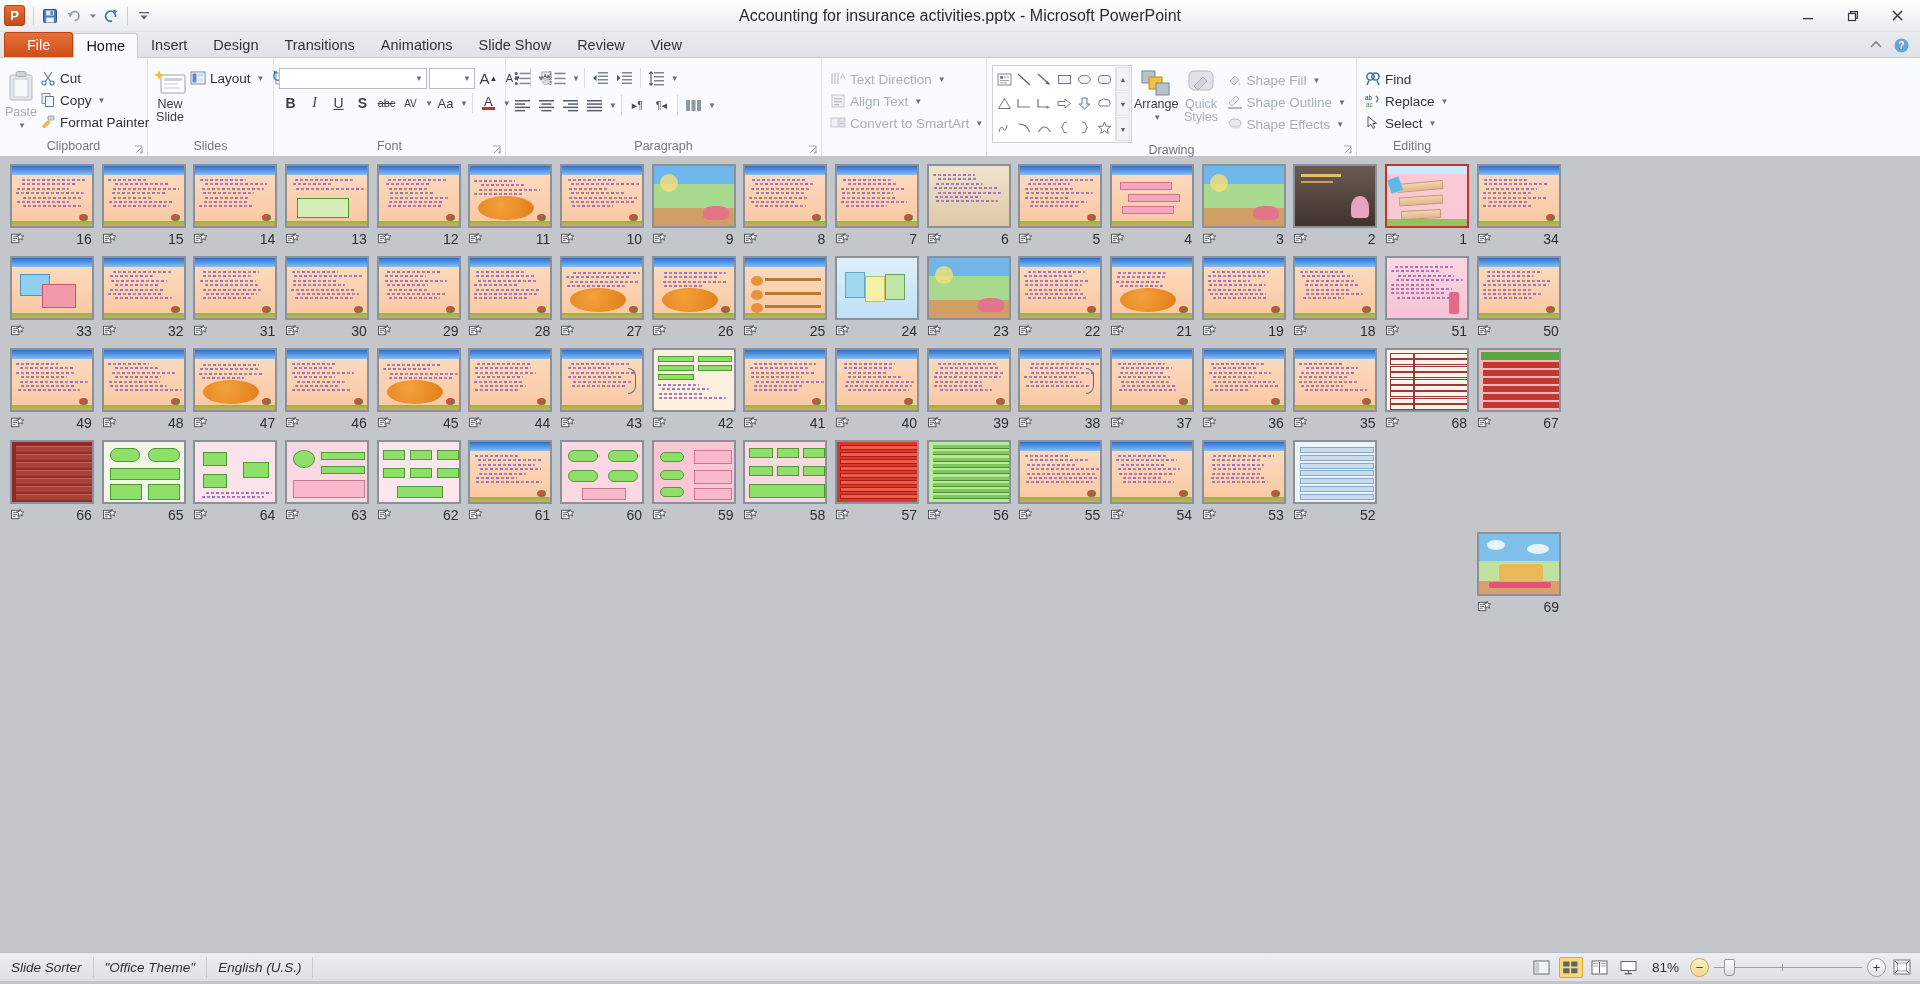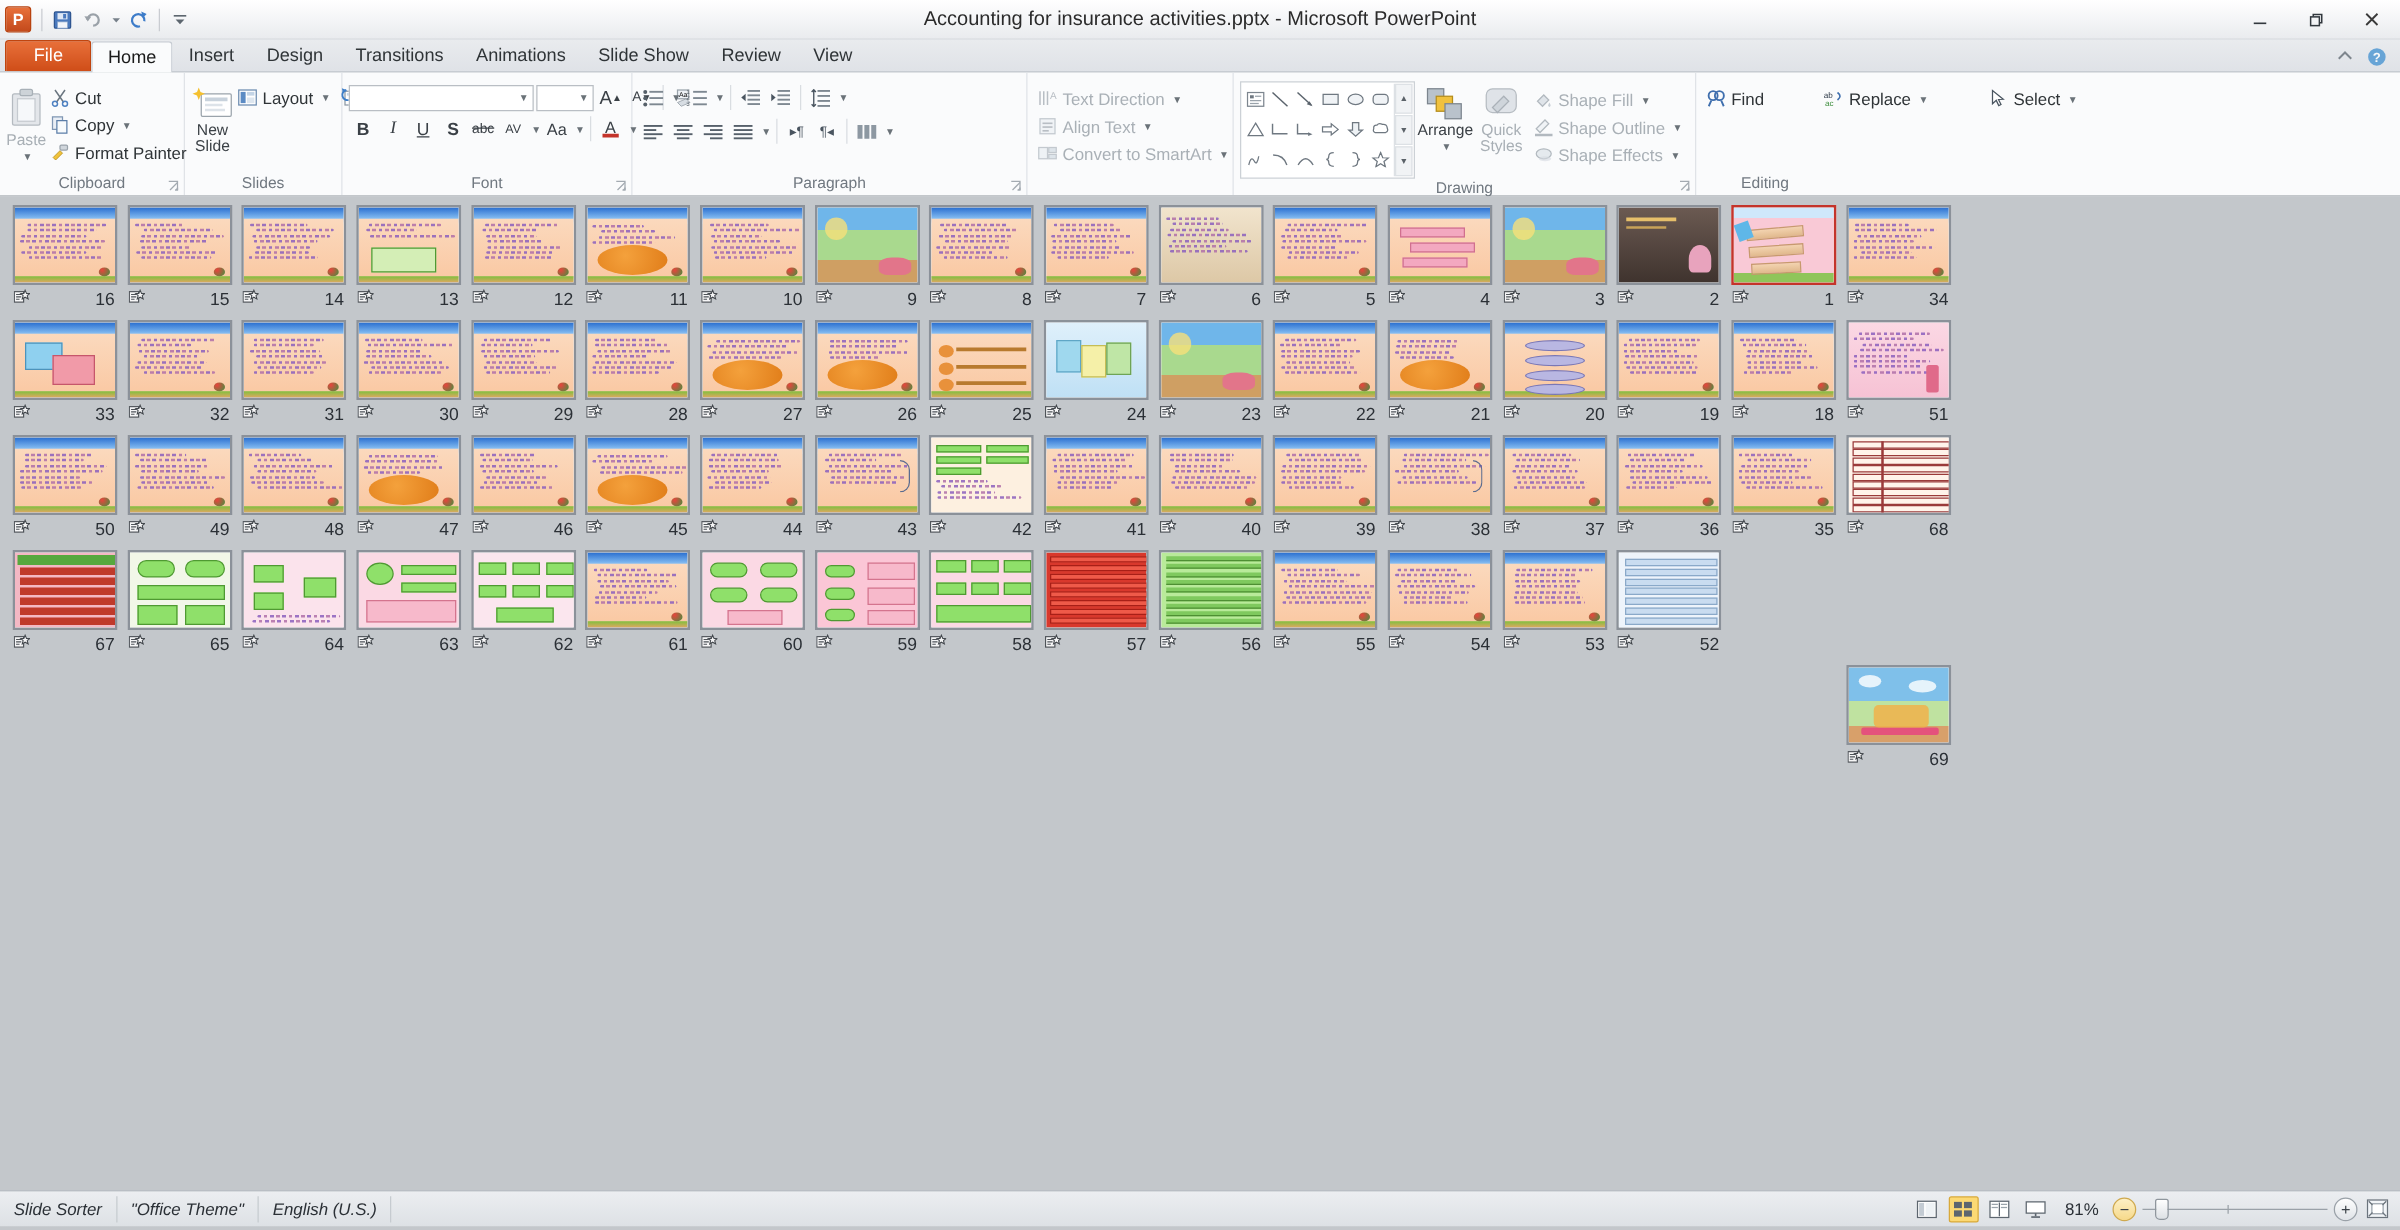--- a/index.html
+++ b/index.html
@@ -788,21 +788,21 @@
     <div class="dialog-launcher">
       <svg width="12" height="12" viewBox="0 0 12 12">
           <path d="M2 2 H9 V9" fill="none" stroke="#6b7680" stroke-width="1"></path>
           <path d="M3 9 L9 3" stroke="#6b7680" stroke-width="1"></path>
           <path d="M7 9 H9 V7" fill="#6b7680" stroke="#6b7680"></path>
         </svg>
     </div>
   </div>
 
   <div class="rgroup" style="width:110px;border-right:none;">
-    <div class="rgroup-body" style="flex-direction:row;padding-top:7px;gap:40px;">
+    <div class="rgroup-body" style="flex-direction:column;padding-top:7px;">
       <div class="smallitem">
         <svg class="icon16" viewBox="0 0 16 16">
             <circle cx="5.5" cy="5.5" r="3.6" fill="none" stroke="#3f6fae" stroke-width="1.5"></circle>
             <circle cx="10.5" cy="5.5" r="3.6" fill="none" stroke="#3f6fae" stroke-width="1.5"></circle>
             <path d="M4 9.5 L2 14 M12 9.5 L14 14" stroke="#3f6fae" stroke-width="1.5"></path>
           </svg>
         <span>Find</span>
       </div>
       <div class="smallitem">
         <svg class="icon16" viewBox="0 0 16 16">
@@ -1538,41 +1538,20 @@
             <div class="flower" style="right:4px;bottom:5px;"></div>
           </div>
      </div>
      <div class="metarow">
        <span><svg class="anim-icon" viewBox="0 0 14 14">
               <rect x="0.5" y="2.5" width="8" height="9" fill="#fff" stroke="#3a3f45" stroke-width="1"></rect>
               <path d="M2 5 H6.5 M2 7 H6.5 M2 9 H5" stroke="#3a3f45" stroke-width=".9"></path>
               <path d="M9.8 1.2 L11 4 L13.8 4.2 L11.6 6 L12.4 8.8 L9.8 7.3 L7.3 8.8 L8.1 6 L6 4.2 L8.7 4 Z" fill="#fff" stroke="#2d3238" stroke-width=".9"></path>
             </svg></span>
        <span class="slide-num">21</span>
-     </div>
-      </div>
-      <div class="slide-cell">
-        <div class="thumb">
-       <div class="thumb-inner">
-            <div class="bg-sky"></div>
-            <div class="bg-paper"></div>
-            <div class="bg-grass"></div>
-            <div style="position:absolute;left:16px;top:14px;width:48px;height:9px;border-radius:50%;background:#b9b7e2;border:1px solid #7a77b5;"></div>
-            <div style="position:absolute;left:16px;top:26px;width:48px;height:9px;border-radius:50%;background:#b9b7e2;border:1px solid #7a77b5;"></div>
-            <div style="position:absolute;left:16px;top:38px;width:48px;height:9px;border-radius:50%;background:#b9b7e2;border:1px solid #7a77b5;"></div>
-            <div style="position:absolute;left:16px;top:49px;width:48px;height:9px;border-radius:50%;background:#b9b7e2;border:1px solid #7a77b5;"></div>
-          </div>
-     </div>
-     <div class="metarow">
-       <span><svg class="anim-icon" viewBox="0 0 14 14">
-              <rect x="0.5" y="2.5" width="8" height="9" fill="#fff" stroke="#3a3f45" stroke-width="1"></rect>
-              <path d="M2 5 H6.5 M2 7 H6.5 M2 9 H5" stroke="#3a3f45" stroke-width=".9"></path>
-              <path d="M9.8 1.2 L11 4 L13.8 4.2 L11.6 6 L12.4 8.8 L9.8 7.3 L7.3 8.8 L8.1 6 L6 4.2 L8.7 4 Z" fill="#fff" stroke="#2d3238" stroke-width=".9"></path>
-            </svg></span>
-       <span class="slide-num">20</span>
      </div>
       </div>
       <div class="slide-cell">
         <div class="thumb">
        <div class="thumb-inner">
             <div class="bg-sky"></div>
             <div class="bg-paper"></div>
             <div class="bg-grass"></div>
             <div class="lines" style="top:13px;left:4px;">
               <div class="ln" style="width:79%;margin-left:4px;"></div>
@@ -2116,20 +2095,42 @@
               <rect x="0.5" y="2.5" width="8" height="9" fill="#fff" stroke="#3a3f45" stroke-width="1"></rect>
               <path d="M2 5 H6.5 M2 7 H6.5 M2 9 H5" stroke="#3a3f45" stroke-width=".9"></path>
               <path d="M9.8 1.2 L11 4 L13.8 4.2 L11.6 6 L12.4 8.8 L9.8 7.3 L7.3 8.8 L8.1 6 L6 4.2 L8.7 4 Z" fill="#fff" stroke="#2d3238" stroke-width=".9"></path>
             </svg></span>
        <span class="slide-num">67</span>
      </div>
       </div>
       <div class="slide-cell">
         <div class="thumb">
        <div class="thumb-inner">
+            <div style="position:absolute;inset:0;background:#8e2b25;"></div>
+            <div style="position:absolute;left:4px;top:4px;width:76px;height:6px;background:#a8423a;border-top:1px solid #c9645b;"></div>
+            <div style="position:absolute;left:4px;top:12px;width:76px;height:6px;background:#a8423a;border-top:1px solid #c9645b;"></div>
+            <div style="position:absolute;left:4px;top:20px;width:76px;height:6px;background:#a8423a;border-top:1px solid #c9645b;"></div>
+            <div style="position:absolute;left:4px;top:28px;width:76px;height:6px;background:#a8423a;border-top:1px solid #c9645b;"></div>
+            <div style="position:absolute;left:4px;top:36px;width:76px;height:6px;background:#a8423a;border-top:1px solid #c9645b;"></div>
+            <div style="position:absolute;left:4px;top:44px;width:76px;height:6px;background:#a8423a;border-top:1px solid #c9645b;"></div>
+            <div style="position:absolute;left:4px;top:52px;width:76px;height:6px;background:#a8423a;border-top:1px solid #c9645b;"></div>
+          </div>
+     </div>
+     <div class="metarow">
+       <span><svg class="anim-icon" viewBox="0 0 14 14">
+              <rect x="0.5" y="2.5" width="8" height="9" fill="#fff" stroke="#3a3f45" stroke-width="1"></rect>
+              <path d="M2 5 H6.5 M2 7 H6.5 M2 9 H5" stroke="#3a3f45" stroke-width=".9"></path>
+              <path d="M9.8 1.2 L11 4 L13.8 4.2 L11.6 6 L12.4 8.8 L9.8 7.3 L7.3 8.8 L8.1 6 L6 4.2 L8.7 4 Z" fill="#fff" stroke="#2d3238" stroke-width=".9"></path>
+            </svg></span>
+       <span class="slide-num">66</span>
+     </div>
+      </div>
+      <div class="slide-cell">
+        <div class="thumb">
+       <div class="thumb-inner">
             <div style="position:absolute;inset:0;background:#f2f7e8;"></div>
             <div class="greenbox" style="left:6px;top:6px;width:30px;height:14px;border-radius:7px;"></div>
             <div class="greenbox" style="left:44px;top:6px;width:32px;height:14px;border-radius:7px;"></div>
             <div class="greenbox" style="left:6px;top:26px;width:70px;height:12px;"></div>
             <div class="greenbox" style="left:6px;top:42px;width:32px;height:16px;"></div>
             <div class="greenbox" style="left:44px;top:42px;width:32px;height:16px;"></div>
           </div>
      </div>
      <div class="metarow">
        <span><svg class="anim-icon" viewBox="0 0 14 14">

